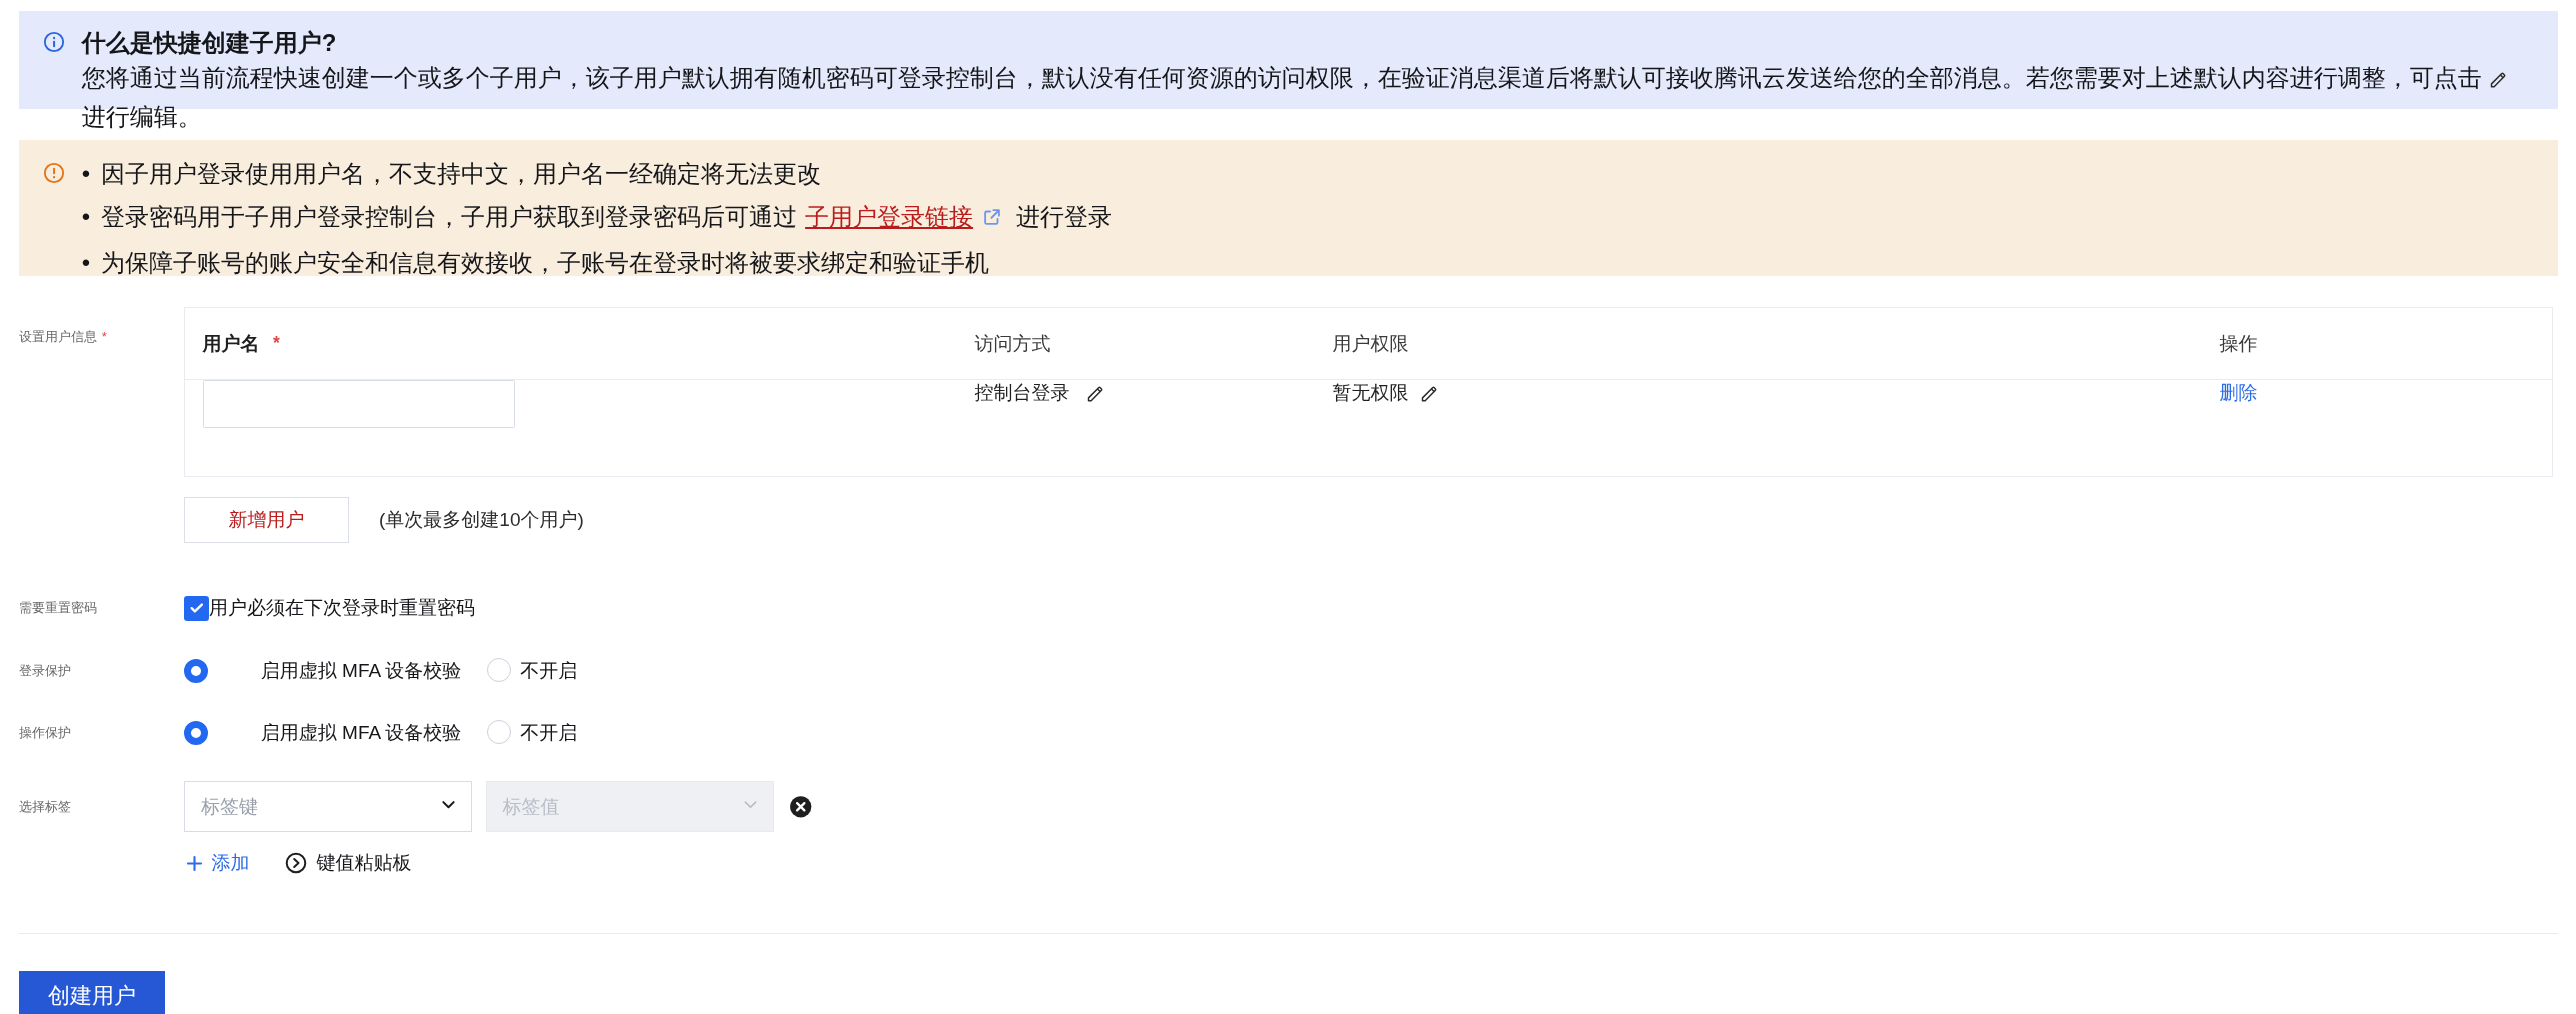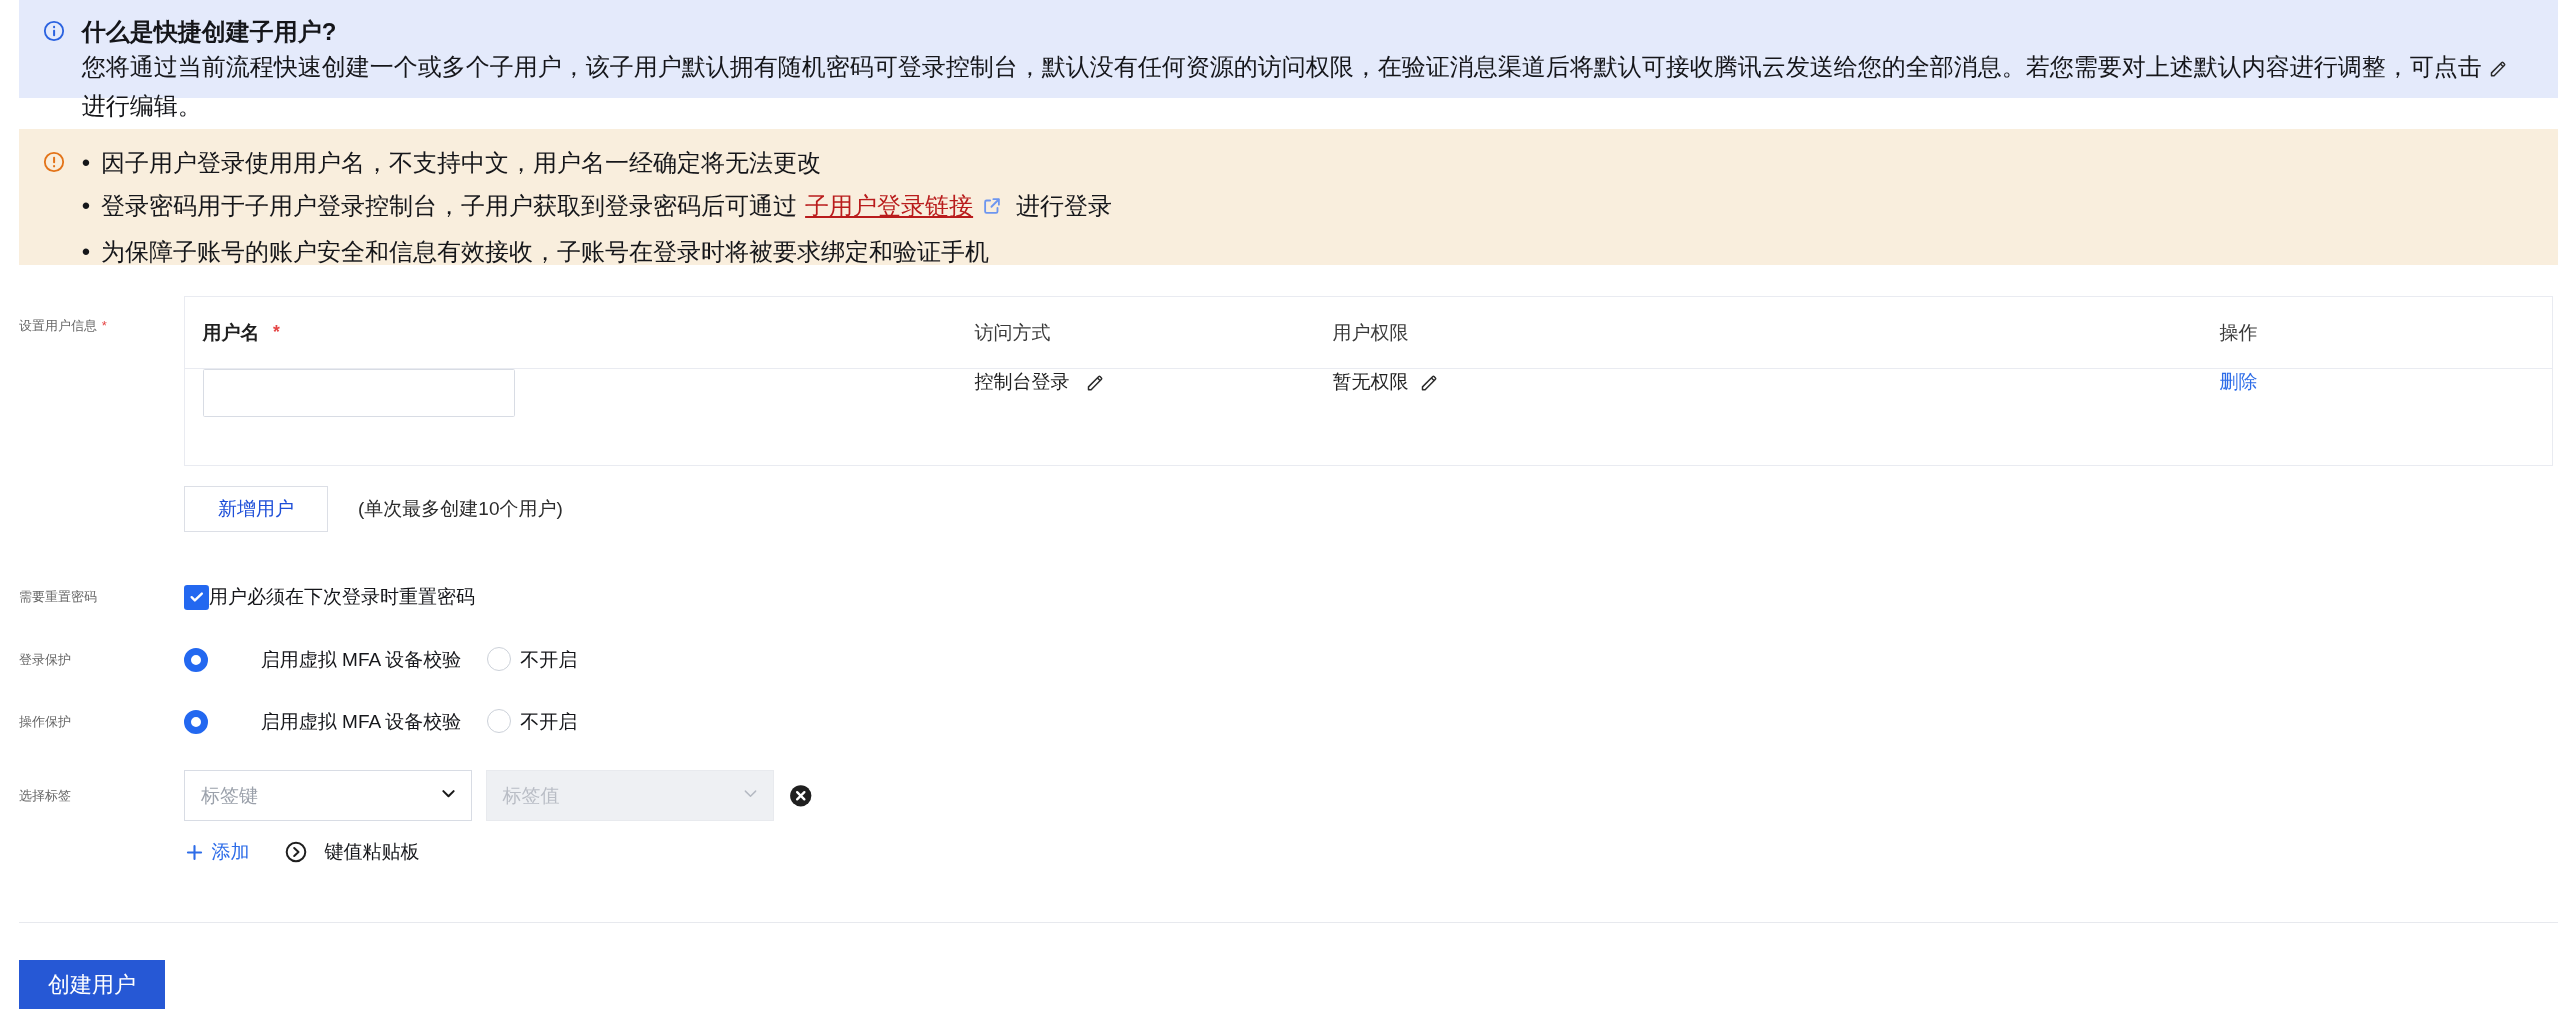--- a/index.html
+++ b/index.html
@@ -2,21 +2,21 @@
 <html style="font-size:12.7px"><head>
 <meta charset="utf-8">
 <style>
   html,body{margin:0;padding:0;}
   body{
     width:2576px;height:1015px;overflow:hidden;background:#ffffff;
     font-family:"Liberation Sans",sans-serif;color:#1a1a1a;
   }
   
   .banner{display:flex;align-items:flex-start;margin-left:19px;margin-right:18.3px;box-sizing:border-box;}
-  .banner-info{height:98px;background:#e4eafb;padding:13.5px 24px 0 24px;}
+  .banner-info{margin-top:11px;height:98px;background:#e4eafb;padding:13.5px 24px 0 24px;}
   .banner-warn{margin-top:31px;height:136px;background:#f9eedd;padding:12px 24px 0 24px;}
   .banner-icon{flex:none;margin-top:6.4px;}
   .banner-warn .banner-icon{margin-top:10.4px;}
   .banner-body{margin-left:16.7px;font-size:24px;line-height:35px;color:#15161a;}
   .banner-title{font-weight:bold;}
   .inline-icon{vertical-align:-4px;margin:0 6.4px;}
   .warn-list{margin-left:16.7px;font-size:24px;line-height:43px;color:#15161a;}
   .warn-line::before{content:"•";margin-right:11px;}
   .warn-link{color:#b91c1c;text-decoration:underline;cursor:pointer;}
   .warn-line .gap{display:inline-block;width:8px;}
@@ -33,22 +33,22 @@
   .tcell{box-sizing:border-box;padding-left:17.5px;display:flex;align-items:center;gap:7px;}
   .c1{width:772px;}.c2{width:358px;}.c3{width:887px;}.c4{flex:1;}
   .thead .c1{font-weight:bold;color:#1f1f1f;}
   .hdr-req{color:#e54545;margin-left:6.4px;vertical-align:-6.4px;font-size:17.5px;}
   .username-input{width:312px;height:48px;box-sizing:border-box;border:1.6px solid #d8dce4;border-radius:1.6px;
     font-size:19px;padding:0 11px;outline:none;background:#fff;font-family:"Liberation Sans",sans-serif;}
   .pencil-btn{display:inline-flex;margin-left:8px;cursor:pointer;}
   .pencil-tight{margin-left:3.2px;}
   .link{color:#2d6ce8;cursor:pointer;}
   .row-addbtn{margin-top:20px;margin-left:184px;}
-  .btn-ghost{width:144px;height:46px;box-sizing:border-box;border:1.6px solid #dcdfe6;background:#fff;
-    display:flex;align-items:center;justify-content:center;font-size:19px;color:#1d4ed8;cursor:pointer;}
+  .btn-ghost{width:165px;height:46px;box-sizing:border-box;border:1.6px solid #dcdfe6;background:#fff;
+    display:flex;align-items:center;justify-content:center;font-size:19px;color:#b91c1c;cursor:pointer;}
   .add-hint{margin-left:30px;font-size:19px;color:#2c2c2c;}
   .row-reset{margin-top:52px;}
   .checkbox{flex:none;width:25px;height:25px;border-radius:3.2px;background:#2368f0;
     display:flex;align-items:center;justify-content:center;cursor:pointer;}
   .chk-text{font-size:19px;color:#15161a;}
   .row-radio1{margin-top:37px;}
   .row-radio2{margin-top:36px;}
   .radio{flex:none;width:24px;height:24px;border-radius:50%;box-sizing:border-box;background:#fff;cursor:pointer;}
   .radio.on{border:7.2px solid #2368f0;}
   .radio.off{border:1.6px solid #ccd1d9;}
@@ -56,21 +56,21 @@
   .opt2{margin-left:26px;display:flex;align-items:flex-start;}
   .opt{display:flex;align-items:center;gap:44px;}
   .row-tags{margin-top:35px;}
   .select-box{flex:none;width:288px;height:51px;box-sizing:border-box;border:1.6px solid #d8dce4;background:#fff;
     display:flex;align-items:center;justify-content:space-between;padding:0 12.7px 0 16px;font-size:19px;color:#9ba1ab;cursor:pointer;}
   .select-box.disabled{margin-left:13.5px;background:#eef0f3;border-color:#e8eaee;color:#b9bdc5;}
   .clear-btn{margin-left:14.3px;display:inline-flex;cursor:pointer;}
   .row-addtag{margin-top:18.3px;margin-left:184px;}
   .add-link{display:flex;align-items:center;color:#2d6ce8;font-size:19px;cursor:pointer;}
   .add-link .plus{margin-right:6.4px;display:inline-flex;}
-  .paste-link{margin-left:35px;display:flex;align-items:center;font-size:19px;color:#15161a;cursor:pointer;gap:8px;}
+  .paste-link{margin-left:35px;display:flex;align-items:center;font-size:19px;color:#15161a;cursor:pointer;}
   .paste-link .cicon{margin-right:8px;display:inline-flex;}
   .divider{margin:57px 18.3px 0 19px;border-top:1.6px solid #e7e9ee;height:0;}
   .create-btn{margin:37px 0 0 19px;width:146px;height:49px;background:#2658d5;color:#fff;
     display:flex;align-items:center;justify-content:center;font-size:22px;cursor:pointer;}
 </style>
 </head>
 <body>
 
 <div class="banner banner-info">
   <span class="banner-icon">

